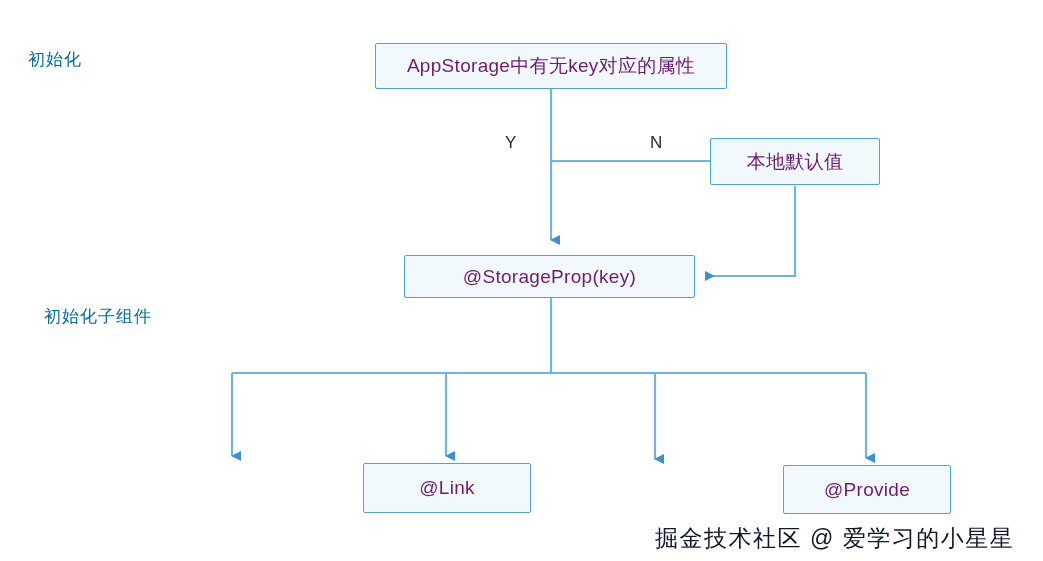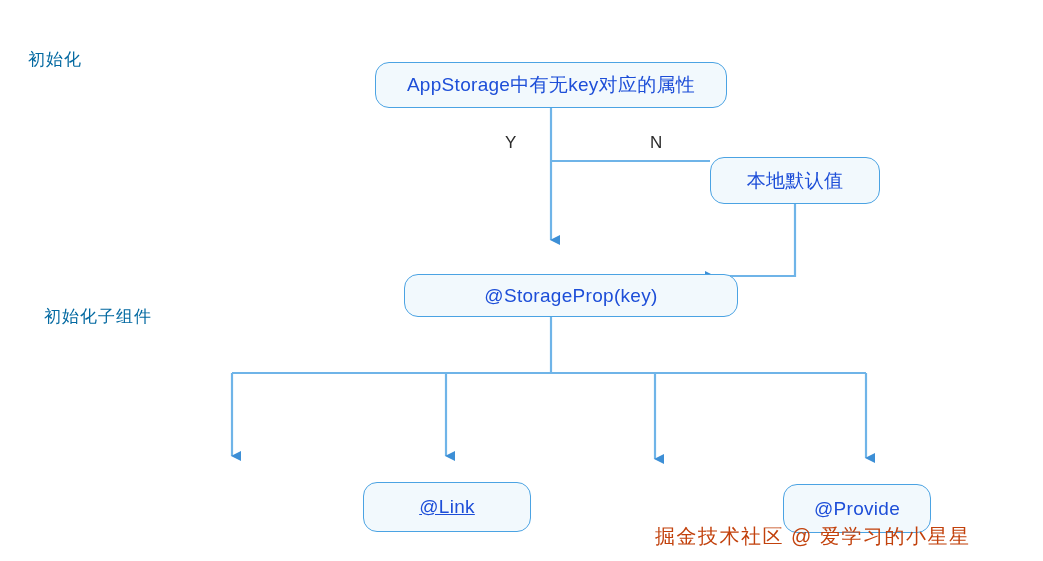--- a/index.html
+++ b/index.html
@@ -23,50 +23,49 @@
     top: 0;
     width: 1043px;
     height: 561px;
     pointer-events: none;
   }
   .node {
     position: absolute;
     box-sizing: border-box;
     background: #f2f9fd;
     border: 1.6px solid #4ba3e3;
-    border-radius: 14px;
+    border-radius: 2px;
     display: flex;
     align-items: center;
     justify-content: center;
-    color: #1d4ed8;
+    color: #701a75;
     font-size: 19px;
     letter-spacing: 0.3px;
     white-space: nowrap;
-    margin-top: 19px;
   }
   .node.cjk {
     font-size: 19px;
   }
   .stage-label {
     position: absolute;
     color: #0369a1;
     font-size: 17px;
     letter-spacing: 1px;
     white-space: nowrap;
   }
   .edge-label {
     position: absolute;
     color: #2b2b2b;
     font-size: 17px;
     white-space: nowrap;
   }
   .watermark {
     position: absolute;
-    color: #c2410c;
-    font-size: 20px;
+    color: #0f172a;
+    font-size: 23px;
     letter-spacing: 1.5px;
     white-space: nowrap;
   }
 </style>
 </head>
 <body>
 
 <div id="canvas">
 
   <svg id="edges" viewBox="0 0 1043 561" width="1043" height="561">
@@ -95,26 +94,26 @@
     <path d="M866,373 L866,458" stroke="#6fb4e8" stroke-width="2.2" fill="none" marker-end="url(#arrowDown)"></path>
   </svg>
 
   <div class="stage-label" style="left:28px; top:48px;">初始化</div>
   <div class="stage-label" style="left:44px; top:305px;">初始化子组件</div>
 
   <div class="node cjk" style="left:375px; top:43px; width:352px; height:46px;">AppStorage中有无key对应的属性</div>
 
   <div class="node cjk" style="left:710px; top:138px; width:170px; height:47px;">本地默认值</div>
 
-  <div class="node" style="left:404px; top:255px; width:334px; height:43px;">@StorageProp(key)</div>
+  <div class="node" style="left:404px; top:255px; width:291px; height:43px;">@StorageProp(key)</div>
 
 
-  <div class="node" style="left:363px; top:463px; width:168px; height:50px;text-decoration:underline;">@Link</div>
+  <div class="node" style="left:363px; top:463px; width:168px; height:50px;">@Link</div>
 
 
-  <div class="node" style="left:783px; top:465px; width:148px; height:49px;">@Provide</div>
+  <div class="node" style="left:783px; top:465px; width:168px; height:49px;">@Provide</div>
 
   <div class="edge-label" style="left:505px; top:133px;">Y</div>
   <div class="edge-label" style="left:650px; top:133px;">N</div>
 
   <div class="watermark" style="left:655px; top:523px;">掘金技术社区 @ 爱学习的小星星</div>
 
 </div>
 
 </body></html>

